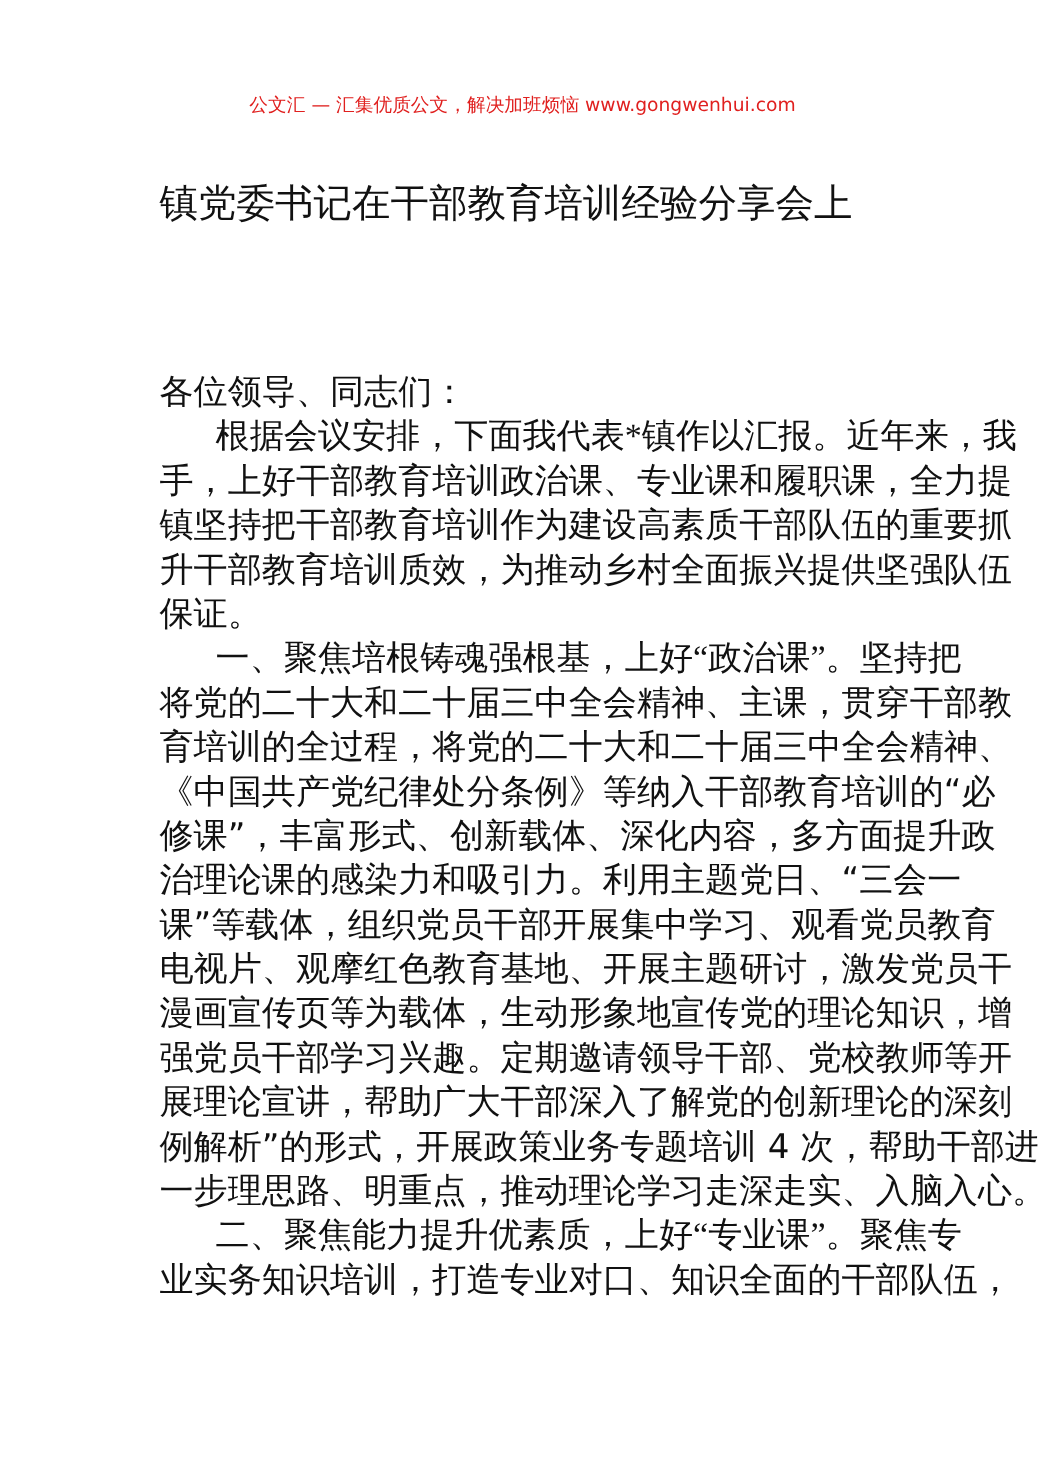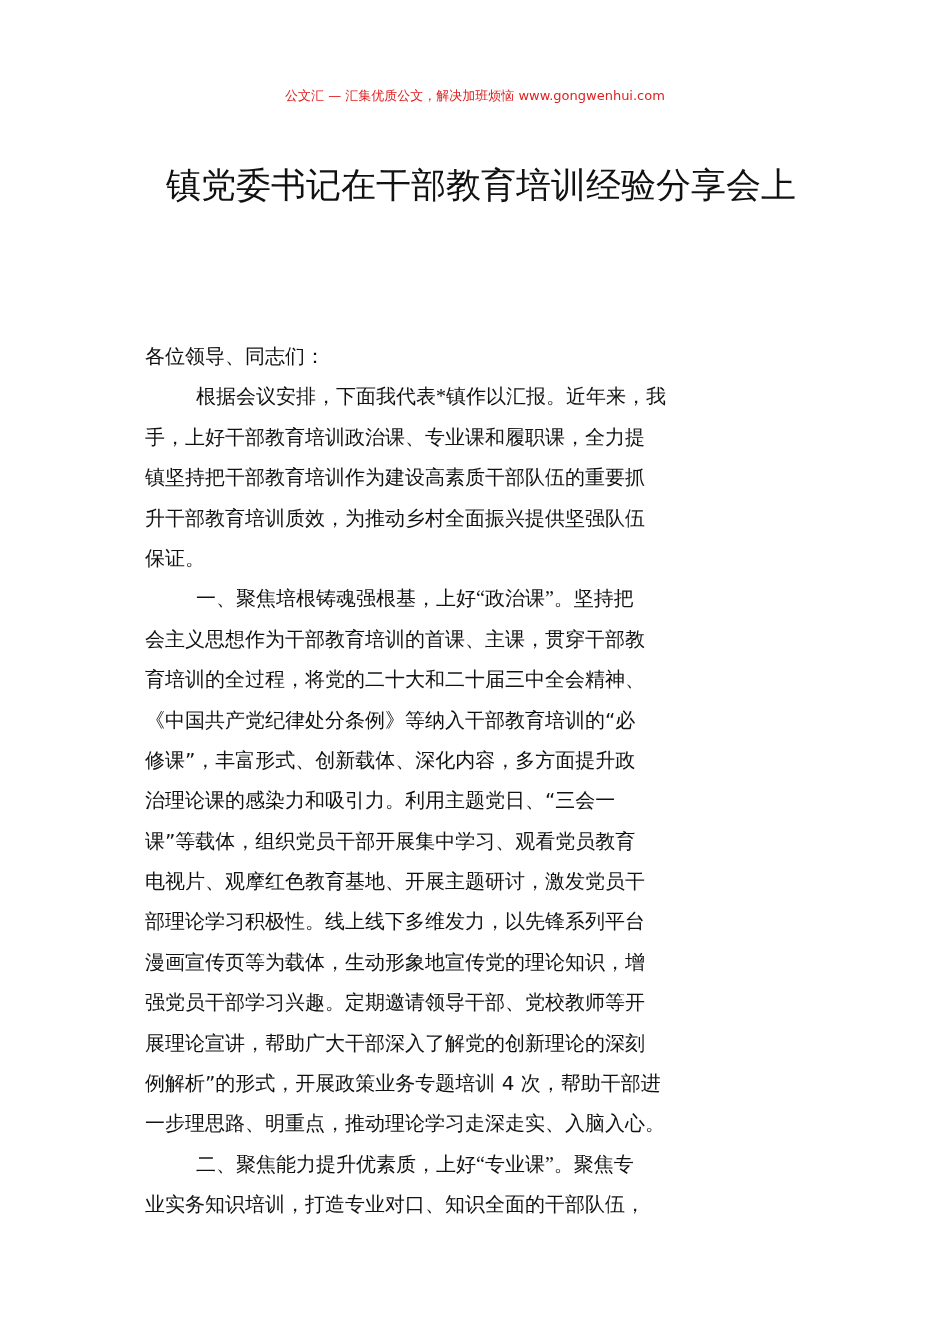--- a/index.html
+++ b/index.html
@@ -14,48 +14,48 @@
       overflow: hidden;
       font-family: "DejaVu Sans", "Liberation Sans", sans-serif;
       color: #111111;
     }
     .page-header {
       position: absolute;
       top: 84px;
       left: 0;
       width: 950px;
       text-align: center;
-      font-size: 13px;
+      font-size: 17px;
       line-height: 24px;
       color: #e0201f;
       white-space: nowrap;
     }
     .title-block {
       position: absolute;
       top: 150px;
       left: 145px;
       width: 672px;
-      text-align: center;
+      text-align: left;
     }
     .title-line {
       font-size: 35px;
       line-height: 70px;
       height: 70px;
       white-space: nowrap;
       letter-spacing: 0px;
       color: #111;
     }
     .body-text {
       position: absolute;
       top: 336px;
       left: 145px;
       width: 672px;
     }
     .line {
-      font-size: 20px;
+      font-size: 31px;
       line-height: 40.4px;
       height: 40.4px;
       white-space: nowrap;
       overflow: visible;
       color: #111;
     }
     .indent {
       padding-left: 51px;
       font-family: Liberation Serif, serif;
     }
@@ -70,28 +70,27 @@
 </div>
 
 <div class="body-text">
   <div class="line">各位领导、同志们：</div>
   <div class="line indent">根据会议安排，下面我代表*镇作以汇报。近年来，我</div>
   <div class="line">手，上好干部教育培训政治课、专业课和履职课，全力提</div>
   <div class="line">镇坚持把干部教育培训作为建设高素质干部队伍的重要抓</div>
   <div class="line">升干部教育培训质效，为推动乡村全面振兴提供坚强队伍</div>
   <div class="line">保证。</div>
   <div class="line indent">一、聚焦培根铸魂强根基，上好“政治课”。坚持把</div>
-  <div class="line">会主义思想作为干部教育培训的首课、主课，贯穿干部教</div>
+  <div class="line">将党的二十大和二十届三中全会精神、主课，贯穿干部教</div>
   <div class="line">育培训的全过程，将党的二十大和二十届三中全会精神、</div>
   <div class="line">《中国共产党纪律处分条例》等纳入干部教育培训的“必</div>
   <div class="line">修课”，丰富形式、创新载体、深化内容，多方面提升政</div>
   <div class="line">治理论课的感染力和吸引力。利用主题党日、“三会一</div>
   <div class="line">课”等载体，组织党员干部开展集中学习、观看党员教育</div>
   <div class="line">电视片、观摩红色教育基地、开展主题研讨，激发党员干</div>
-  <div class="line">部理论学习积极性。线上线下多维发力，以先锋系列平台</div>
   <div class="line">漫画宣传页等为载体，生动形象地宣传党的理论知识，增</div>
   <div class="line">强党员干部学习兴趣。定期邀请领导干部、党校教师等开</div>
   <div class="line">展理论宣讲，帮助广大干部深入了解党的创新理论的深刻</div>
   <div class="line">例解析”的形式，开展政策业务专题培训 4 次，帮助干部进</div>
   <div class="line">一步理思路、明重点，推动理论学习走深走实、入脑入心。</div>
   <div class="line indent">二、聚焦能力提升优素质，上好“专业课”。聚焦专</div>
   <div class="line">业实务知识培训，打造专业对口、知识全面的干部队伍，</div>
 </div>
 
 </body></html>

